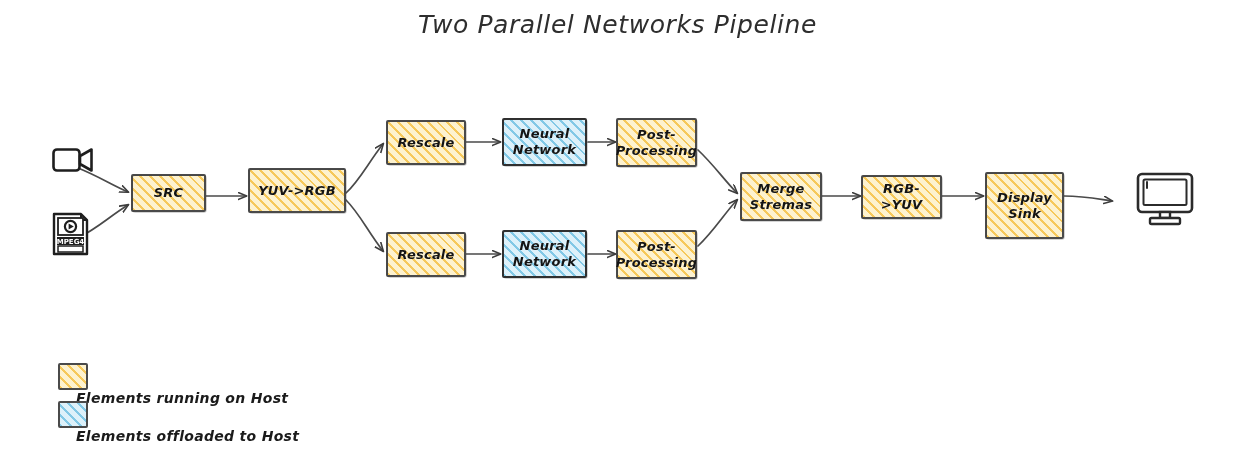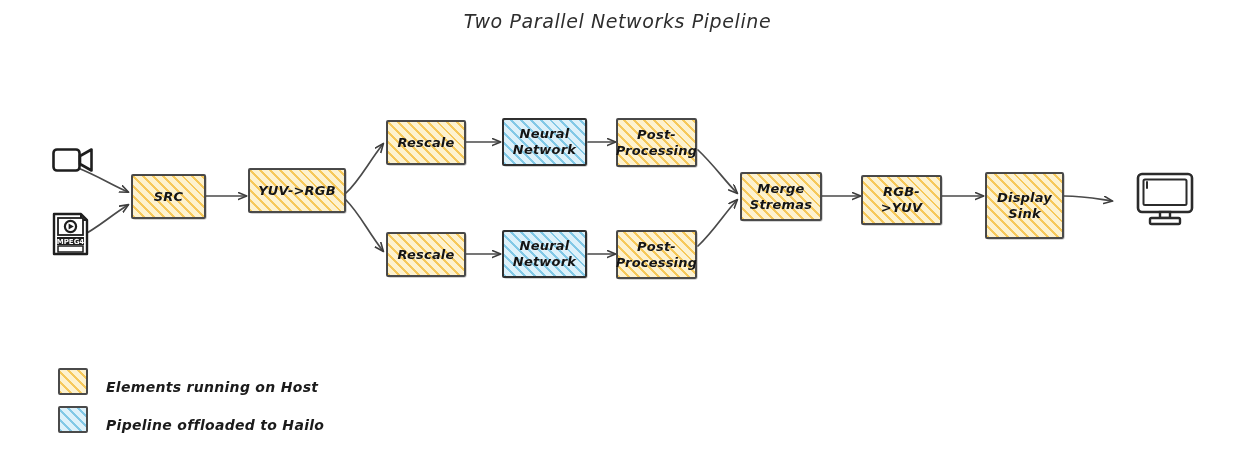--- a/index.html
+++ b/index.html
@@ -87,21 +87,21 @@
     pointer-events: none;
   }
 
   
   #page-title {
     position: absolute;
     left: 0;
     top: 10px;
     width: 1235px;
     text-align: center;
-    font-size: 19px;
+    font-size: 25px;
     font-family: "DejaVu Sans", sans-serif;
     font-style: italic;
     font-weight: 400;
     color: #2e2e2e;
     letter-spacing: 0.6px;
   }
 
   
   .icon-wrap {
     position: absolute;
@@ -110,23 +110,24 @@
 
   
   #legend {
     position: absolute;
     left: 58px;
     top: 363px;
     width: 420px;
   }
   .legend-row {
     display: flex;
-    align-items: flex-end;
+    align-items: flex-start;
     height: 32px;
     margin-bottom: 6px;
+    flex-direction: column;
   }
   .legend-swatch {
     width: 30px;
     height: 27px;
     box-sizing: border-box;
     border: 2px solid #4a4a4a;
     border-radius: 2px;
     flex: 0 0 auto;
   }
   .legend-text {
@@ -196,21 +197,21 @@
       <path d="M29,2 L29,8 L35,8" fill="none" stroke="#1e1e1e" stroke-width="2"></path>
       <rect x="6" y="6" width="25" height="17" fill="#ffffff" stroke="#1e1e1e" stroke-width="1.8"></rect>
       <circle cx="18.5" cy="14.5" r="5.6" fill="#ffffff" stroke="#1e1e1e" stroke-width="2.2"></circle>
       <path d="M16.6,11.6 L21.8,14.5 L16.6,17.4 Z" fill="#1e1e1e"></path>
       <rect x="5" y="25" width="27" height="8" fill="#1e1e1e"></rect>
       <text x="18.5" y="31.6" font-family="DejaVu Sans, sans-serif" font-size="7" font-weight="700" fill="#ffffff" text-anchor="middle">MPEG4</text>
       <rect x="6" y="34" width="25" height="6" fill="#ffffff" stroke="#1e1e1e" stroke-width="1.5"></rect>
     </svg>
   </div>
 
-  <div class="node fill-host" style="left:131px; top:174px; width:75px; height:45px;">
+  <div class="node fill-host" style="left:131px; top:174px; width:75px; height:38px;">
     <span class="node-label">SRC</span>
   </div>
 
   <div class="node fill-host" style="left:248px; top:168px; width:98px; height:45px;">
     <span class="node-label">YUV-&gt;RGB</span>
   </div>
 
   <div class="node fill-host" style="left:386px; top:120px; width:80px; height:45px;">
     <span class="node-label">Rescale</span>
   </div>
@@ -237,21 +238,21 @@
   <div class="node fill-host" style="left:616px; top:230px; width:81px; height:49px;">
     <span class="node-label">Post-
 Processing</span>
   </div>
 
   <div class="node fill-host" style="left:740px; top:172px; width:82px; height:49px;">
     <span class="node-label">Merge
 Stremas</span>
   </div>
 
-  <div class="node fill-host" style="left:861px; top:175px; width:81px; height:50px;">
+  <div class="node fill-host" style="left:861px; top:175px; width:81px; height:44px;">
     <span class="node-label">RGB-&gt;YUV</span>
   </div>
 
   <div class="node fill-host" style="left:985px; top:172px; width:79px; height:67px;">
     <span class="node-label">Display
 Sink</span>
   </div>
 
   <div class="icon-wrap" style="left:1115px; top:172px;">
     <svg width="58" height="56" viewBox="0 0 58 56" xmlns="http://www.w3.org/2000/svg">
@@ -263,17 +264,17 @@
     </svg>
   </div>
 
   <div id="legend">
     <div class="legend-row">
       <div class="legend-swatch fill-host"></div>
       <div class="legend-text">Elements running on Host</div>
     </div>
     <div class="legend-row">
       <div class="legend-swatch fill-hailo"></div>
-      <div class="legend-text">Pipeline offloaded to Hailo</div>
+      <div class="legend-text">Elements offloaded to Host</div>
     </div>
   </div>
 
 </div>
 
 </body></html>

